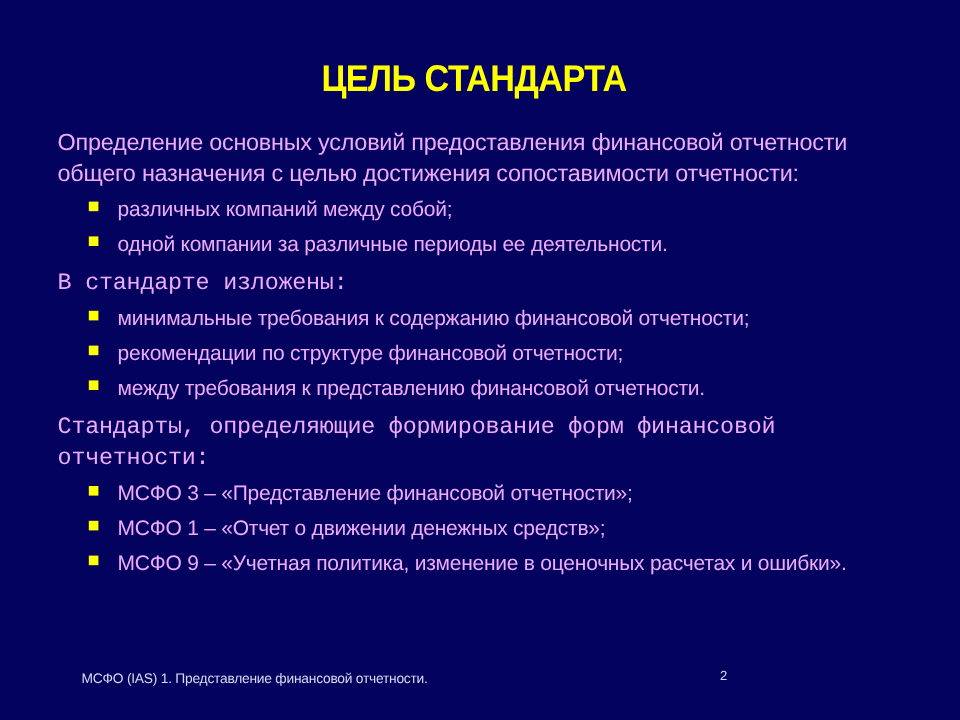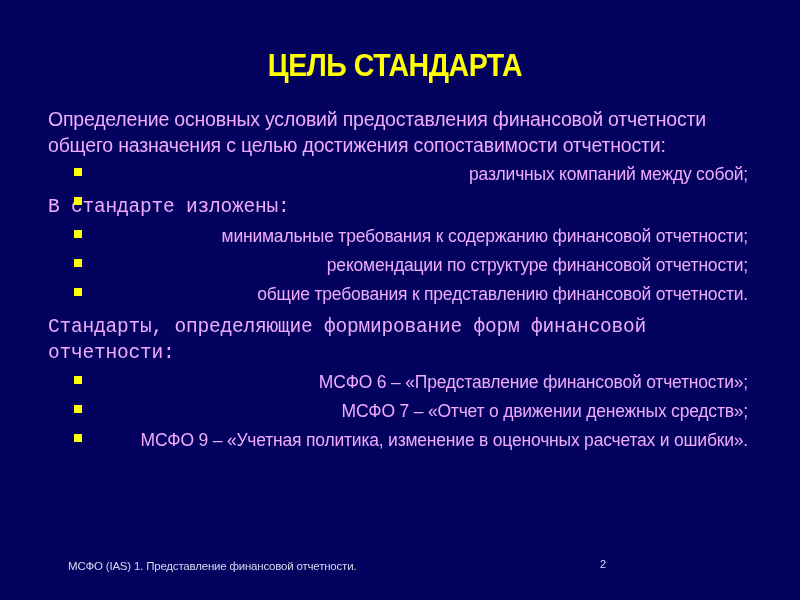--- a/index.html
+++ b/index.html
@@ -43,21 +43,20 @@
       font-size: 19.5px;
       line-height: 26px;
       margin: 0 0 4px 0;
       letter-spacing: -0.2px;
     }
     .para.spaced { margin-top: 8px; font-family: Liberation Mono, monospace; }
     .bullets {
       list-style: none;
       margin: 0 0 0 0;
       padding: 0;
-      text-align: right;
     }
     .bullet {
       position: relative;
       padding-left: 50px;
       font-size: 17.5px;
       line-height: 24px;
       margin-bottom: 5px;
       letter-spacing: -0.2px;
     }
     .bullet .sq {
@@ -93,48 +92,49 @@
   <div class="content">
 
     <p class="para">Определение основных условий предоставления финансовой отчетности общего назначения с целью достижения сопоставимости отчетности:</p>
     <ul class="bullets">
       <li class="bullet">
         <span class="sq"></span>
         <span>различных компаний между собой;</span>
       </li>
       <li class="bullet">
         <span class="sq"></span>
+        <span>одной компании за различные периоды ее деятельности.</span>
       </li>
     </ul>
 
     <p class="para spaced">В стандарте изложены:</p>
     <ul class="bullets">
       <li class="bullet">
         <span class="sq"></span>
         <span>минимальные требования к содержанию финансовой отчетности;</span>
       </li>
       <li class="bullet">
         <span class="sq"></span>
         <span>рекомендации по структуре финансовой отчетности;</span>
       </li>
       <li class="bullet">
         <span class="sq"></span>
-        <span>общие требования к представлению финансовой отчетности.</span>
+        <span>между требования к представлению финансовой отчетности.</span>
       </li>
     </ul>
 
     <p class="para spaced">Стандарты, определяющие формирование форм финансовой отчетности:</p>
     <ul class="bullets">
       <li class="bullet">
         <span class="sq"></span>
-        <span>МСФО 6 – «Представление финансовой отчетности»;</span>
+        <span>МСФО 3 – «Представление финансовой отчетности»;</span>
       </li>
       <li class="bullet">
         <span class="sq"></span>
-        <span>МСФО 7 – «Отчет о движении денежных средств»;</span>
+        <span>МСФО 1 – «Отчет о движении денежных средств»;</span>
       </li>
       <li class="bullet">
         <span class="sq"></span>
         <span>МСФО 9 – «Учетная политика,  изменение в оценочных расчетах и ошибки».</span>
       </li>
     </ul>
   </div>
 
   <div class="footer-left">МСФО (IAS) 1. Представление финансовой отчетности.</div>
   <div class="footer-right">2</div>

